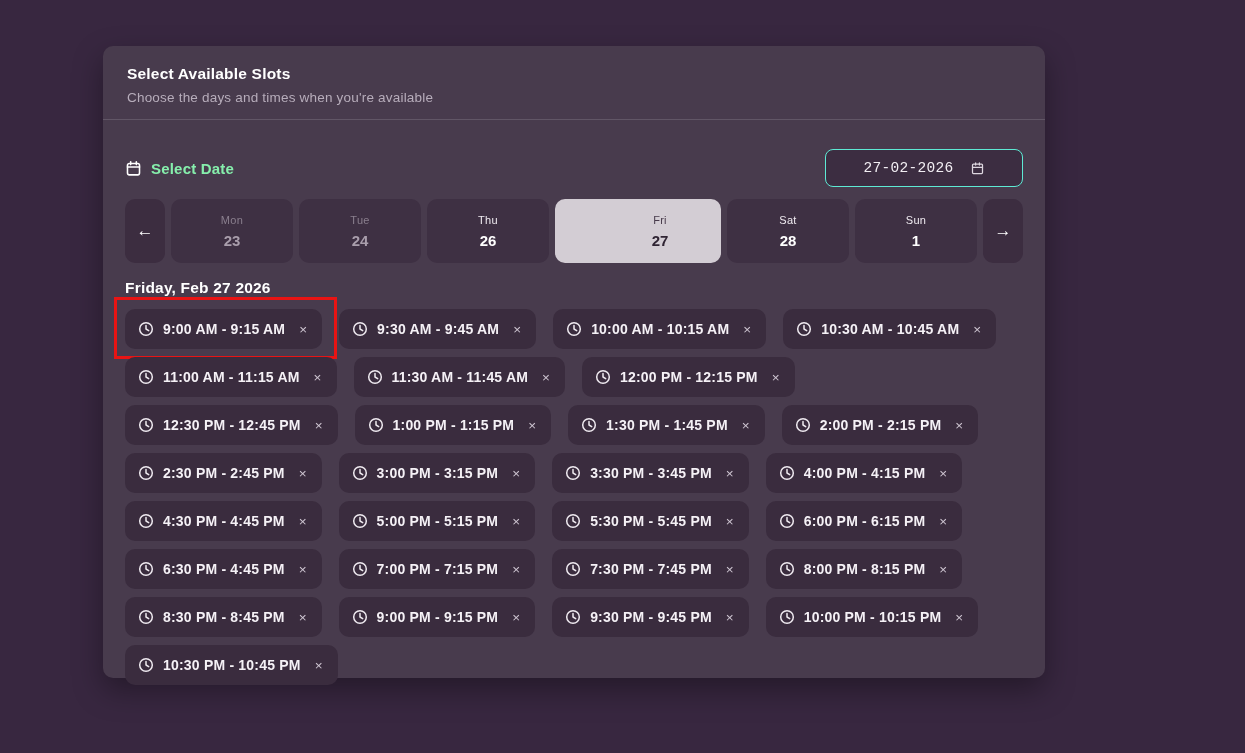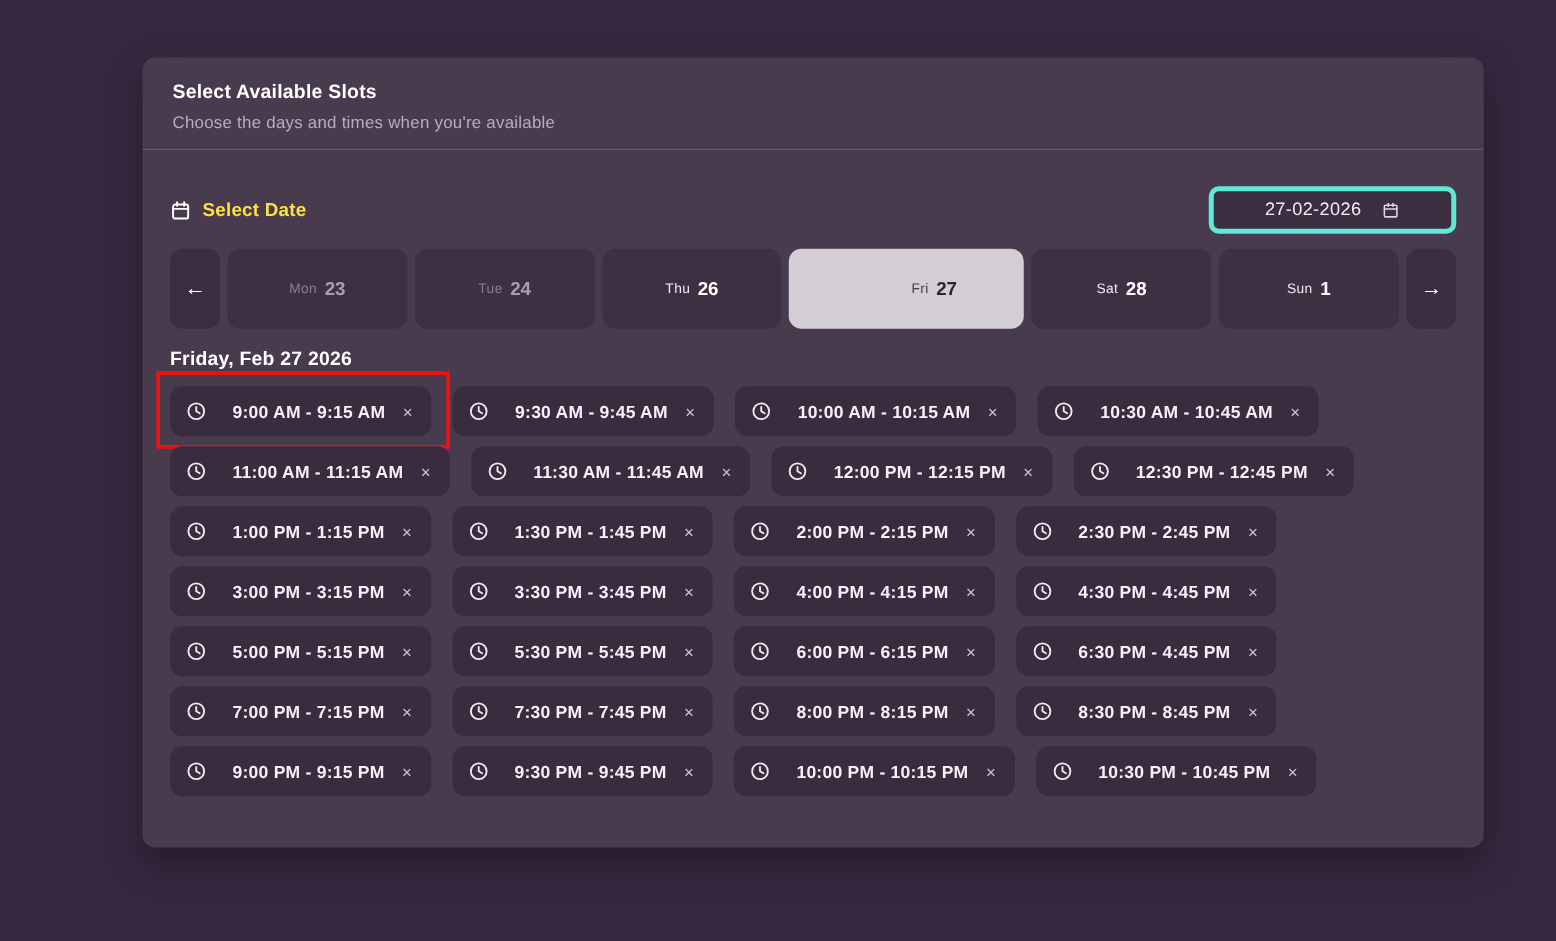--- a/index.html
+++ b/index.html
@@ -6,22 +6,22 @@
     margin: 0;
     width: 1245px;
     height: 753px;
     overflow: hidden;
     background: #382740;
     font-family: "Liberation Sans", "DejaVu Sans", sans-serif;
     -webkit-font-smoothing: antialiased;
   }
   .panel {
     position: absolute;
-    left: 114px; top: 46px;
-    width: 1073px; height: 632px;
+    left: 103px; top: 46px;
+    width: 942px; height: 632px;
     background: #483b4d;
     border-radius: 10px;
     box-shadow: 0 12px 30px rgba(0,0,0,0.35);
     box-sizing: border-box;
   }
   .panel-header {
     padding: 19px 24px 14px 24px;
     border-bottom: 1px solid rgba(255,255,255,0.14);
   }
   .panel-title {
@@ -43,40 +43,41 @@
     margin-top: 29px;
     display: flex;
     align-items: center;
     justify-content: space-between;
     height: 38px;
   }
   .date-label-group {
     display: flex;
     align-items: center;
     gap: 9px;
-    color: #fde047;
+    color: #86efac;
     font-size: 15px;
     font-weight: bold;
     letter-spacing: 0.2px;
   }
   .date-input {
     width: 198px;
     height: 38px;
     box-sizing: border-box;
     background: #3c2d41;
-    border: 4px solid #5eead4;
+    border: 1px solid #5eead4;
     border-radius: 8px;
     display: flex;
     align-items: center;
     justify-content: center;
     gap: 16px;
     color: #f2eef3;
     font-size: 14.5px;
     letter-spacing: 0.3px;
     cursor: pointer;
+    font-family: Liberation Mono, monospace;
   }
 
   
   .carousel {
     margin-top: 12px;
     display: flex;
     gap: 6px;
     height: 64px;
   }
   .arrow-btn {
@@ -95,21 +96,21 @@
     flex: 1;
     display: flex;
     gap: 6px;
   }
   .day-card {
     flex: 1;
     height: 64px;
     border-radius: 10px;
     background: #3e3043;
     display: flex;
-    flex-direction: row;
+    flex-direction: column;
     align-items: center;
     justify-content: center;
     gap: 6px;
     cursor: pointer;
   }
   .day-card .day-name { font-size: 11px; letter-spacing: 0.3px; color: #efeaf0; }
   .day-card .day-number { font-size: 15px; font-weight: bold; color: #ffffff; }
   .day-card.disabled .day-name { color: #8a7f8e; }
   .day-card.disabled .day-number { color: #a99eac; }
   .day-card.selected { background: #d3cdd4; padding-left: 44px; }
@@ -164,21 +165,20 @@
     gap: 9px;
     padding: 0 13px;
     box-sizing: border-box;
   }
   .slot-time {
     color: #f5f1f6;
     font-size: 14px;
     font-weight: bold;
     letter-spacing: 0.2px;
     white-space: nowrap;
-    margin-left: 12px;
   }
   .slot-remove {
     background: none;
     border: none;
     color: #cfc6d2;
     font-size: 13.5px;
     margin-left: 3px;
     padding: 0 2px;
     cursor: pointer;
     font-family: inherit;

